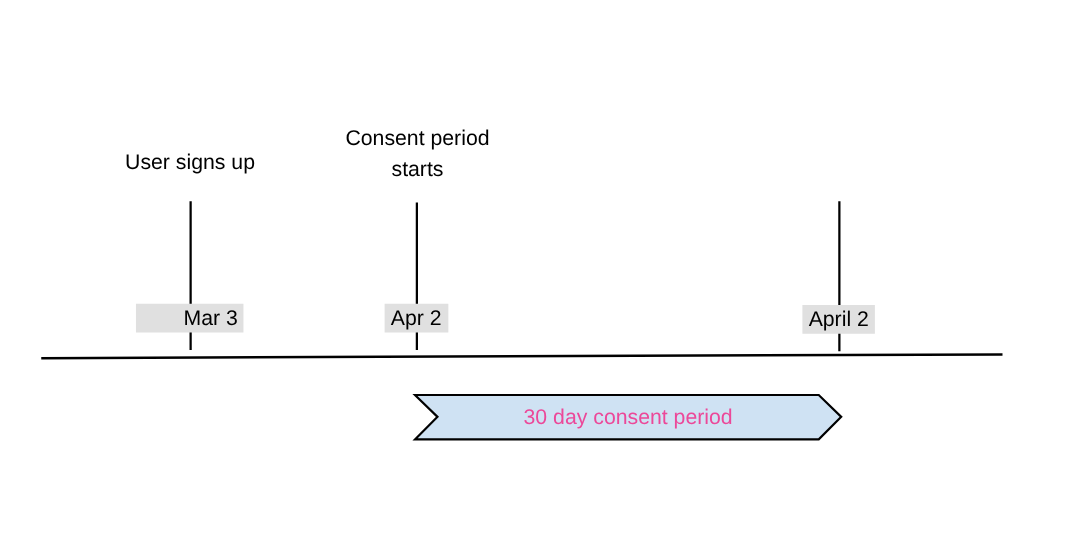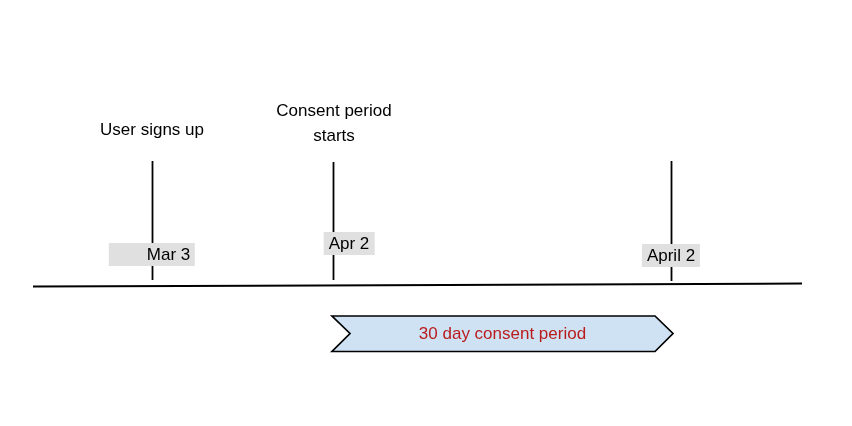--- a/index.html
+++ b/index.html
@@ -33,33 +33,33 @@
     position: absolute;
     transform: translateX(-50%);
     background: #e0e0e0;
     font-size: 17px;
     line-height: 21px;
     padding: 1px 5px;
     white-space: nowrap;
     color: #000000;
   }
   .date-chip.d1 { left: 152px; top: 243px; padding-left: 38px; }
-  .date-chip.d2 { left: 333px; top: 232px; margin-left: 16px; }
+  .date-chip.d2 { left: 333px; top: 243px; }
   .date-chip.d3 { left: 671px; top: 244px; }
   .banner-label {
     position: absolute;
     left: 332px;
     top: 316px;
     width: 341px;
     height: 35px;
     display: flex;
     align-items: center;
     justify-content: center;
     font-size: 17px;
-    color: #b91c1c;
+    color: #ec4899;
   }
 </style>
 </head>
 <body>
 
 <div class="stage">
 
   <svg viewBox="0 0 852 426" aria-hidden="true">
 
     <line x1="33" y1="286.5" x2="802" y2="283.5" stroke-width="2" stroke="#000000"></line>

